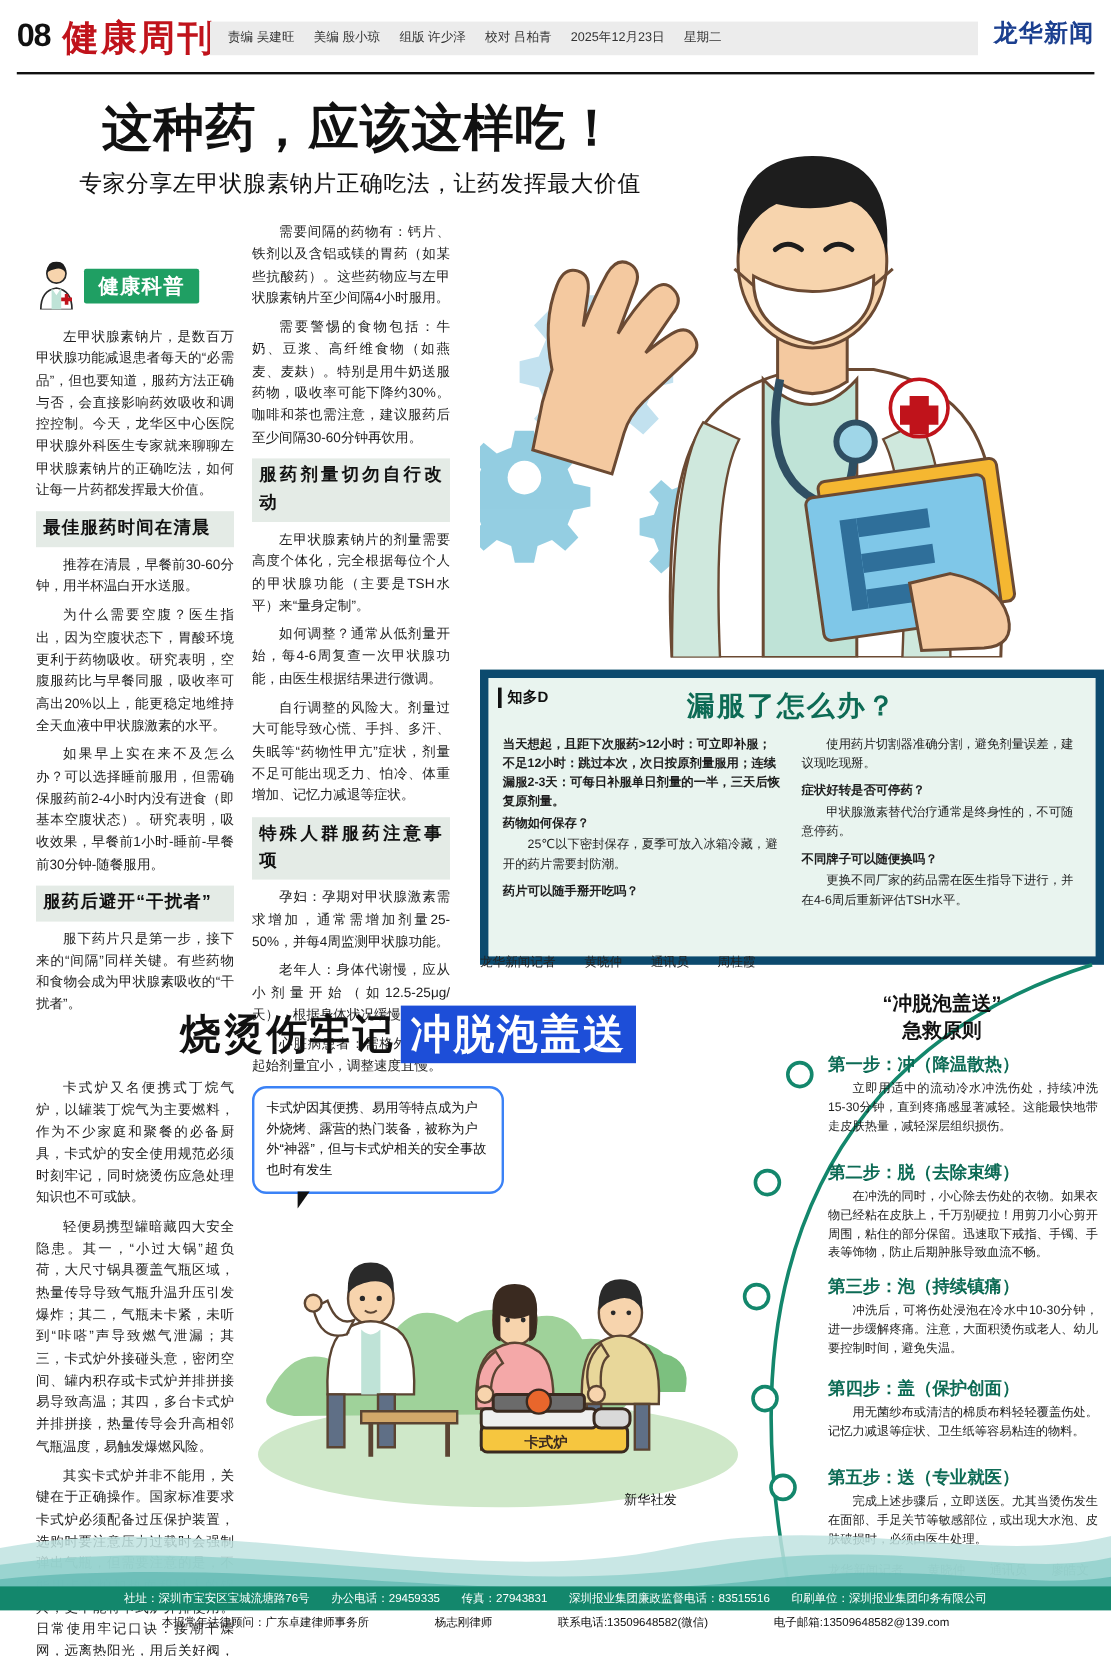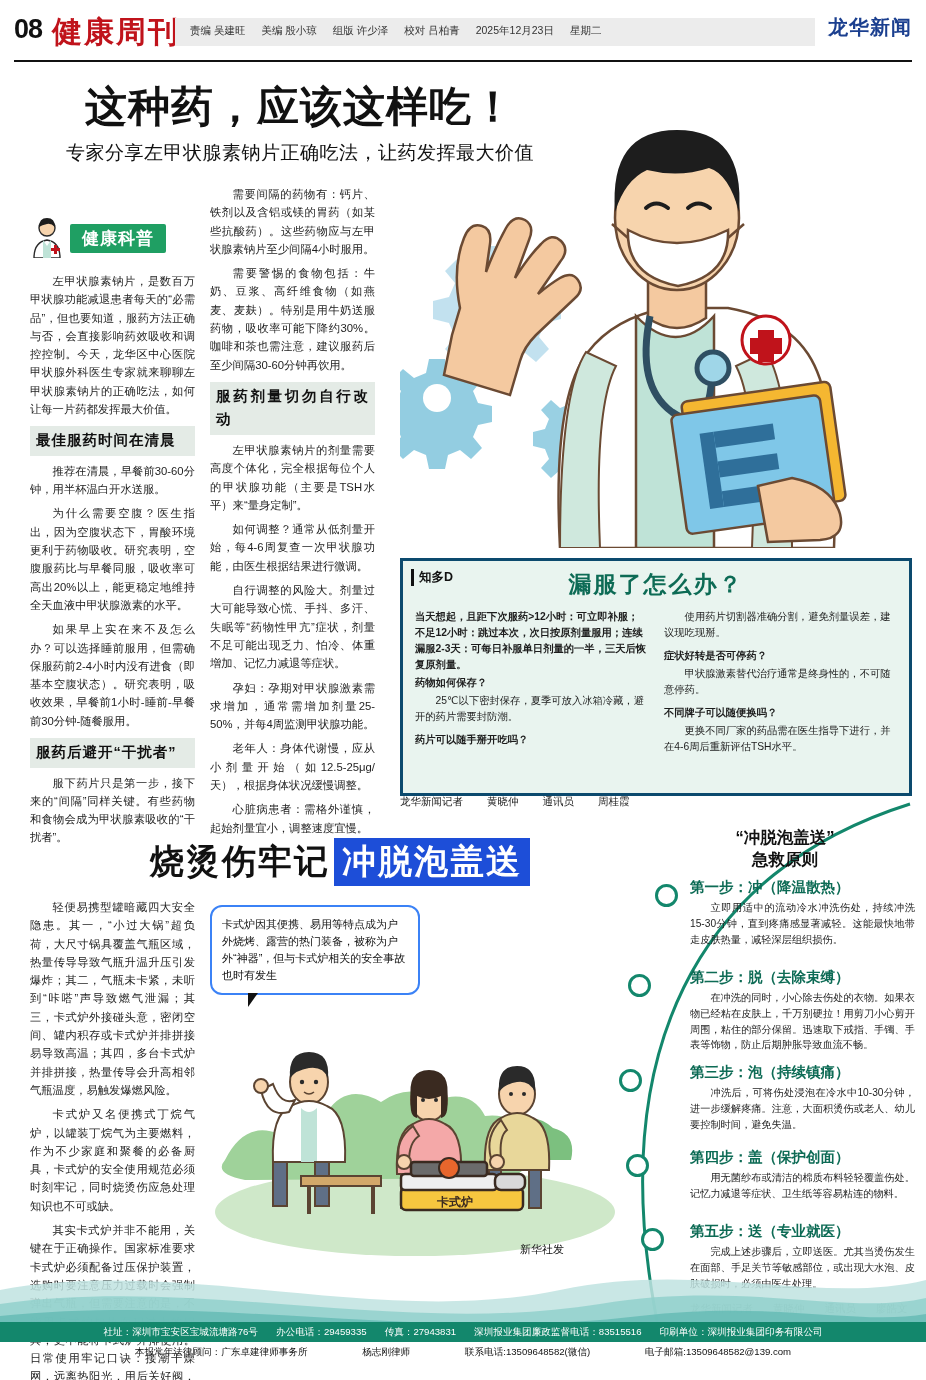--- a/index.html
+++ b/index.html
@@ -38,21 +38,21 @@
 
   
   .col{position:absolute;font-size:11.3px;line-height:1.62;text-align:justify;color:#1d1d1d;}
   .col p{margin:0 0 6px 0;text-indent:2em;}
   .sub-h{background:#e4ebe6;font-size:14.5px;font-weight:bold;color:#111;padding:3px 6px;margin:8px 0 6px 0;text-indent:0;letter-spacing:1px;}
 
   .col1{left:30px;top:272px;width:165px;}
   .col2{left:210px;top:185px;width:165px;}
 
   
-  .qa-box{position:absolute;left:400px;top:558px;width:506px;height:232px;border:3px solid #0c4a6e;background:#e9f4ef;}
+  .qa-box{position:absolute;left:400px;top:558px;width:506px;height:232px;border:7px solid #0c4a6e;background:#e9f4ef;}
   .qa-tag{position:absolute;left:8px;top:8px;font-size:12.5px;font-weight:bold;color:#111;border-left:3px solid #111;padding-left:5px;}
   .qa-title{position:absolute;left:0;top:8px;width:506px;text-align:center;font-size:23px;font-weight:bold;color:#0d6b55;letter-spacing:2px;}
   .qa-cols{position:absolute;left:12px;top:48px;width:482px;display:flex;gap:16px;}
   .qa-c{width:233px;font-size:10.3px;line-height:1.55;color:#1d1d1d;}
   .qa-q{font-weight:bold;margin:0 0 2px 0;}
   .qa-a{margin:0 0 7px 0;text-indent:2em;}
   .qa-byline{position:absolute;left:400px;top:795px;font-size:10.5px;color:#222;display:flex;gap:24px;}
 
   
   .head2{position:absolute;left:150px;top:838px;display:flex;align-items:center;gap:4px;}
@@ -192,20 +192,21 @@
     <p>服下药片只是第一步，接下来的“间隔”同样关键。有些药物和食物会成为甲状腺素吸收的“干扰者”。</p>
   </div>
 
   <div class="col col2">
     <p>需要间隔的药物有：钙片、铁剂以及含铝或镁的胃药（如某些抗酸药）。这些药物应与左甲状腺素钠片至少间隔4小时服用。</p>
     <p>需要警惕的食物包括：牛奶、豆浆、高纤维食物（如燕麦、麦麸）。特别是用牛奶送服药物，吸收率可能下降约30%。咖啡和茶也需注意，建议服药后至少间隔30-60分钟再饮用。</p>
     <div class="sub-h">服药剂量切勿自行改动</div>
     <p>左甲状腺素钠片的剂量需要高度个体化，完全根据每位个人的甲状腺功能（主要是TSH水平）来“量身定制”。</p>
     <p>如何调整？通常从低剂量开始，每4-6周复查一次甲状腺功能，由医生根据结果进行微调。</p>
     <p>自行调整的风险大。剂量过大可能导致心慌、手抖、多汗、失眠等“药物性甲亢”症状，剂量不足可能出现乏力、怕冷、体重增加、记忆力减退等症状。</p>
+    <div class="sub-h">特殊人群服药注意事项</div>
     <p>孕妇：孕期对甲状腺激素需求增加，通常需增加剂量25-50%，并每4周监测甲状腺功能。</p>
     <p>老年人：身体代谢慢，应从小剂量开始（如12.5-25μg/天），根据身体状况缓慢调整。</p>
     <p>心脏病患者：需格外谨慎，起始剂量宜小，调整速度宜慢。</p>
   </div>
 
   <div class="qa-box">
     <div class="qa-tag">知多D</div>
     <div class="qa-title">漏服了怎么办？</div>
     <div class="qa-cols">
       <div class="qa-c">
@@ -230,22 +231,22 @@
     <span>通讯员</span>
     <span>周桂霞</span>
   </div>
 
   <div class="head2">
     <div class="head2-a">烧烫伤牢记</div>
     <div class="head2-b">冲脱泡盖送</div>
   </div>
 
   <div class="col col4">
+    <p>卡式炉又名便携式丁烷气炉，以罐装丁烷气为主要燃料，作为不少家庭和聚餐的必备厨具，卡式炉的安全使用规范必须时刻牢记，同时烧烫伤应急处理知识也不可或缺。</p>
     <p>轻便易携型罐暗藏四大安全隐患。其一，“小过大锅”超负荷，大尺寸锅具覆盖气瓶区域，热量传导导致气瓶升温升压引发爆炸；其二，气瓶未卡紧，未听到“咔嗒”声导致燃气泄漏；其三，卡式炉外接碰头意，密闭空间、罐内积存或卡式炉并排拼接易导致高温；其四，多台卡式炉并排拼接，热量传导会升高相邻气瓶温度，易触发爆燃风险。</p>
-    <p>卡式炉又名便携式丁烷气炉，以罐装丁烷气为主要燃料，作为不少家庭和聚餐的必备厨具，卡式炉的安全使用规范必须时刻牢记，同时烧烫伤应急处理知识也不可或缺。</p>
     <p>其实卡式炉并非不能用，关键在于正确操作。国家标准要求卡式炉必须配备过压保护装置，选购时要注意压力过载时会强制弹出气瓶，但需要注意的是，不能用卡式炉加热面积过大的锅具，更不能将卡式炉并排使用。日常使用牢记口诀：接潮干燥网，远离热阳光，用后关好阀，废旧别加发；泄漏通风，遇火光燥再呼吸。</p>
 
   </div>
 
   <div class="bubble">卡式炉因其便携、易用等特点成为户外烧烤、露营的热门装备，被称为户外“神器”，但与卡式炉相关的安全事故也时有发生</div>
 
   <svg class="scene" viewBox="0 0 420 300">
 
     <ellipse cx="210" cy="252" rx="200" ry="44" fill="#cfe8c9"></ellipse>
     <path d="M20 200 q20 -40 54 -26 q12 -34 48 -22 q20 -30 54 -10 q28 -20 56 -2 q34 -12 48 16 q34 -4 40 28 q10 26 -16 34 l-264 2 q-32 -6 -20 -20z" fill="#9fd29a"></path>

